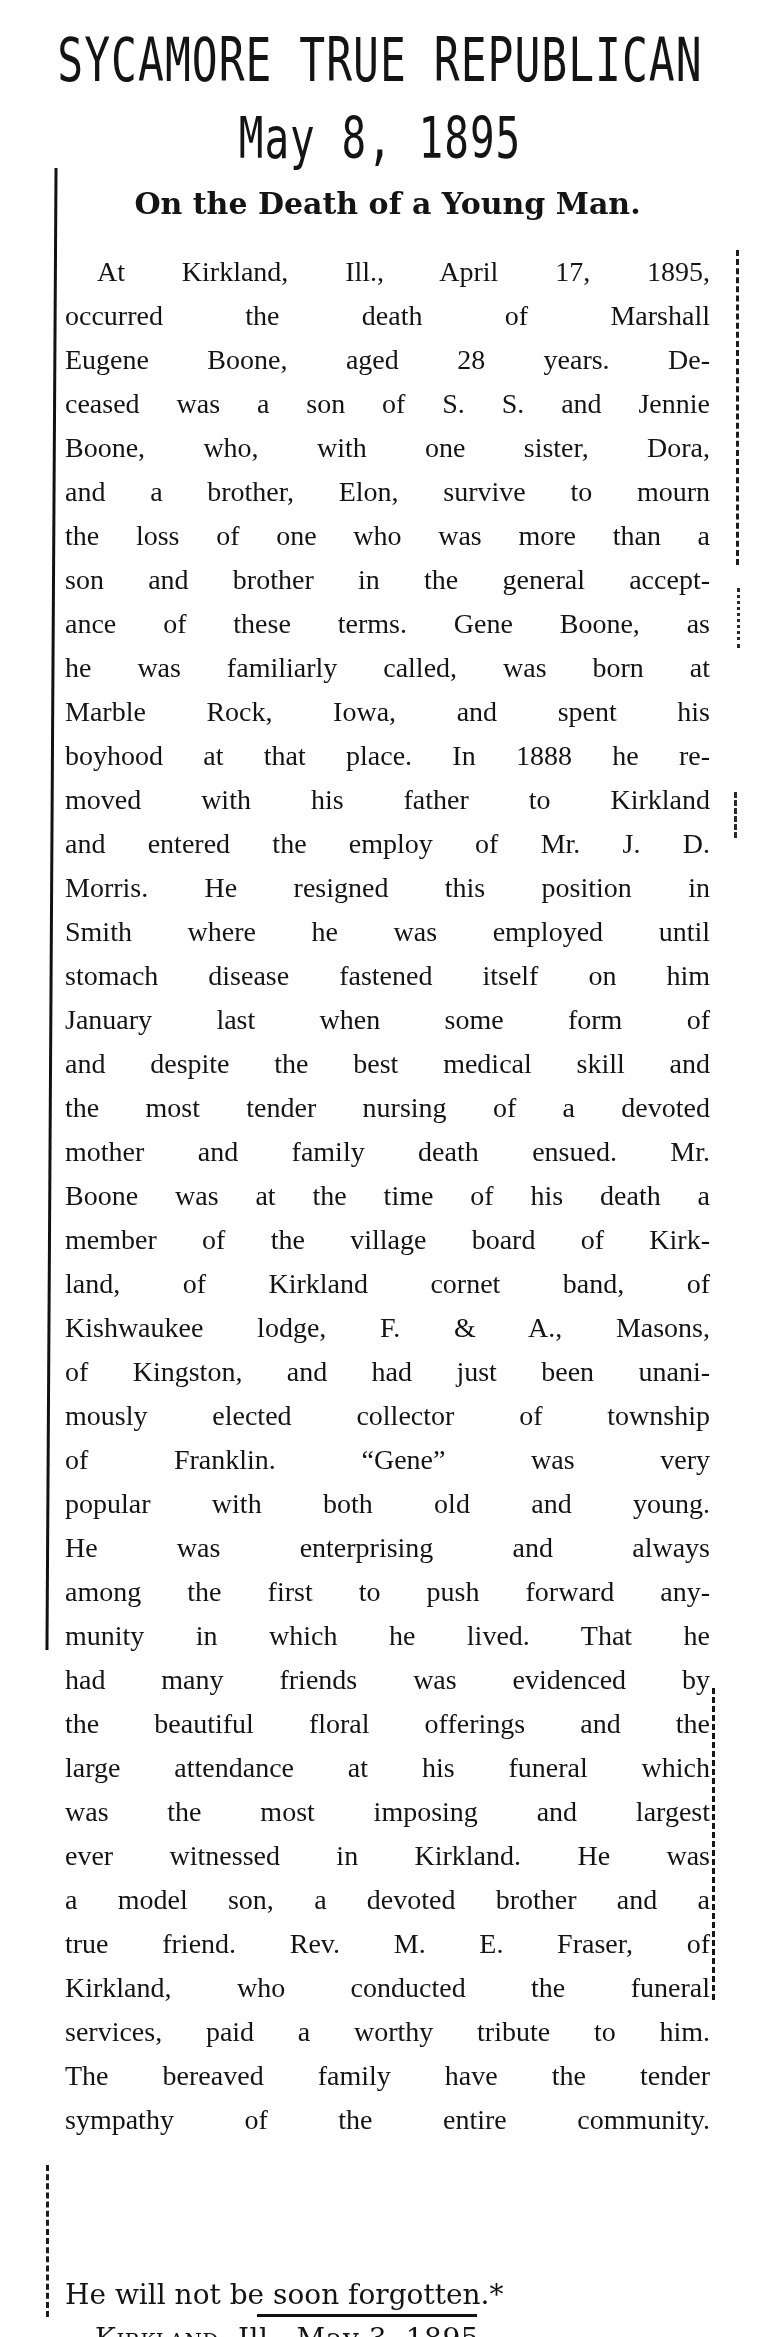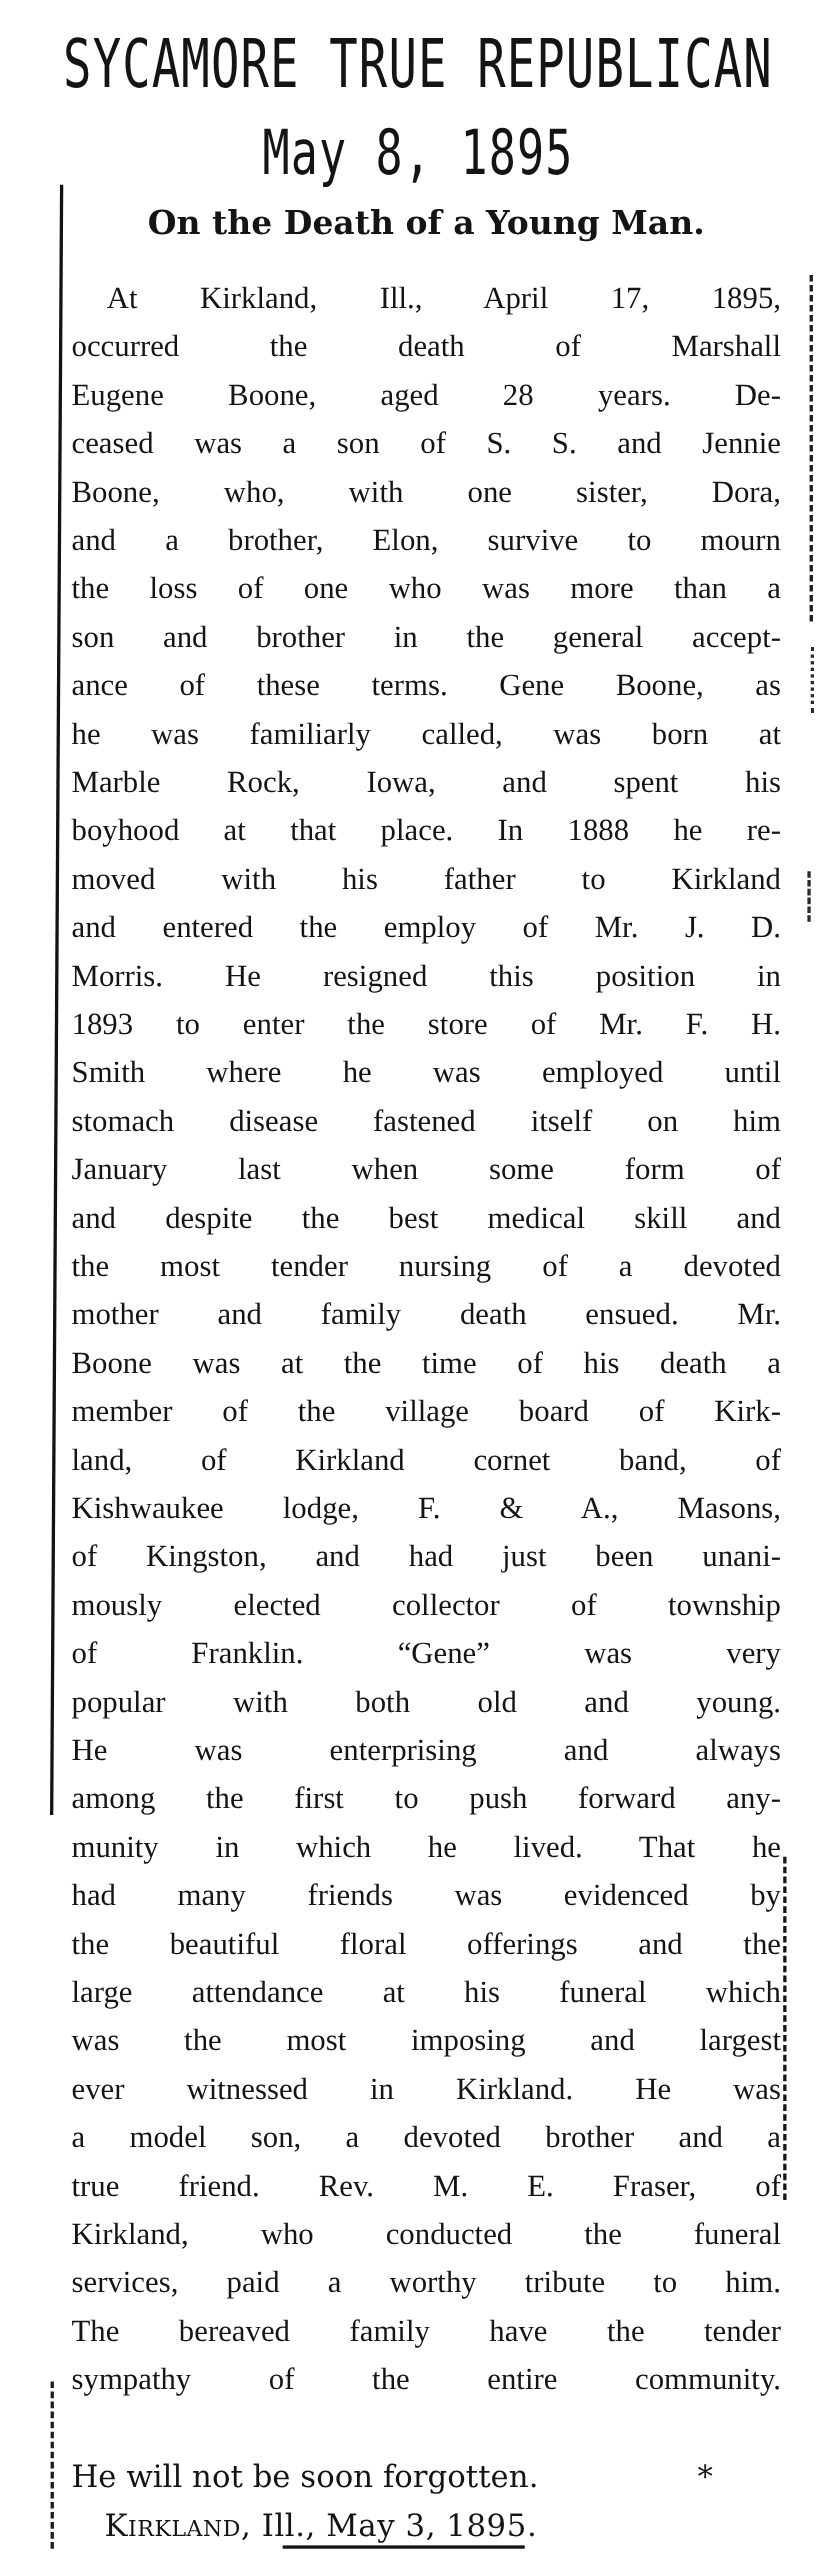--- a/index.html
+++ b/index.html
@@ -40,21 +40,21 @@
     text-align: justify;
     text-align-last: justify;
   }
   .jline.indent { text-indent: 32px; }
 
   
   #body-tail {
     position: absolute; top: 2230px; left: 65px; width: 645px;
     font-size: 28px; line-height: 44px;
   }
-  #closing-line { display: flex; justify-content: space-between; height: 44px; }
+  #closing-line { display: flex; height: 44px; margin-top: 43px; }
   #end-mark { margin-right: 62px; }
   #article-dateline { height: 44px; text-indent: 30px; letter-spacing: 0.5px; }
   .smallcaps { font-variant: small-caps; }
 
   
   .rule { position: absolute; }
   #rule-left        { left: 50px;  top: 168px;  width: 3px; height: 1482px; background: #121212; transform: rotate(0.35deg); }
   #rule-left-bottom { left: 46px;  top: 2165px; width: 0;   height: 152px;  border-left: 3px dashed #1c1c1c; }
   #rule-right-top   { left: 736px; top: 250px;  width: 0;   height: 315px;  border-left: 3px dashed #1c1c1c; }
   #rule-right-top2  { left: 737px; top: 588px;  width: 0;   height: 60px;   border-left: 3px dotted #2a2a2a; }
@@ -87,21 +87,20 @@
     <div class="jline">and a brother, Elon, survive to mourn</div>
     <div class="jline">the loss of one who was more than a</div>
     <div class="jline">son and brother in the general accept-</div>
     <div class="jline">ance of these terms. Gene Boone, as</div>
     <div class="jline">he was familiarly called, was born at</div>
     <div class="jline">Marble Rock, Iowa, and spent his</div>
     <div class="jline">boyhood at that place. In 1888 he re-</div>
     <div class="jline">moved with his father to Kirkland</div>
     <div class="jline">and entered the employ of Mr. J. D.</div>
     <div class="jline">Morris. He resigned this position in</div>
-    <div class="jline">1893 to enter the store of Mr. F. H.</div>
     <div class="jline">Smith where he was employed until</div>
     <div class="jline">stomach disease fastened itself on him</div>
     <div class="jline">January last when some form of</div>
     <div class="jline">and despite the best medical skill and</div>
     <div class="jline">the most tender nursing of a devoted</div>
     <div class="jline">mother and family death ensued. Mr.</div>
     <div class="jline">Boone was at the time of his death a</div>
     <div class="jline">member of the village board of Kirk-</div>
     <div class="jline">land, of Kirkland cornet band, of</div>
     <div class="jline">Kishwaukee lodge, F. &amp; A., Masons,</div>

